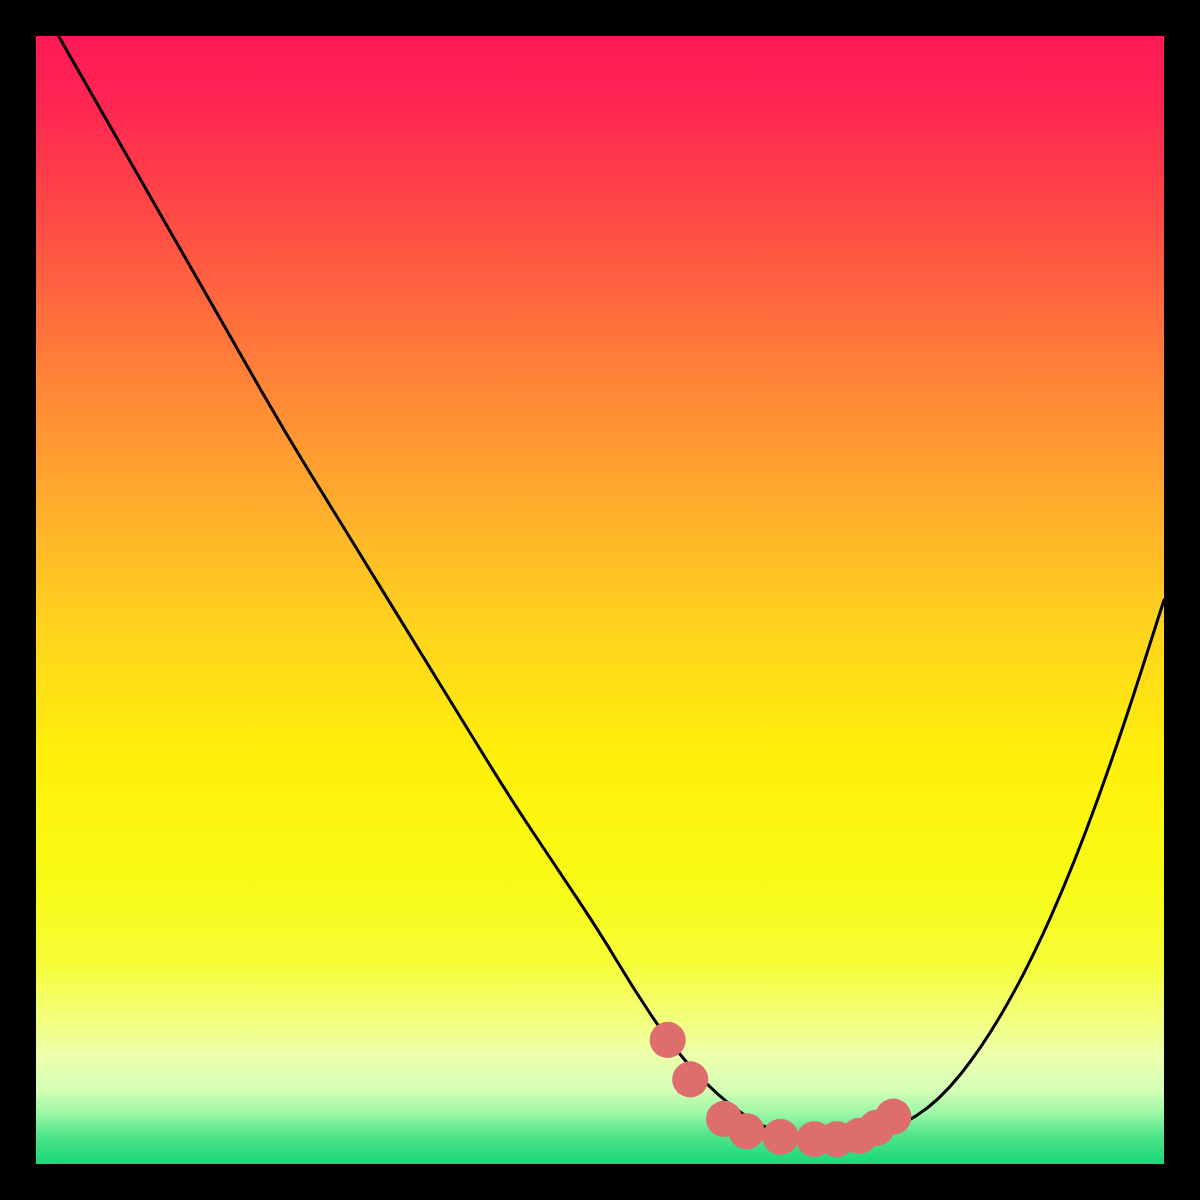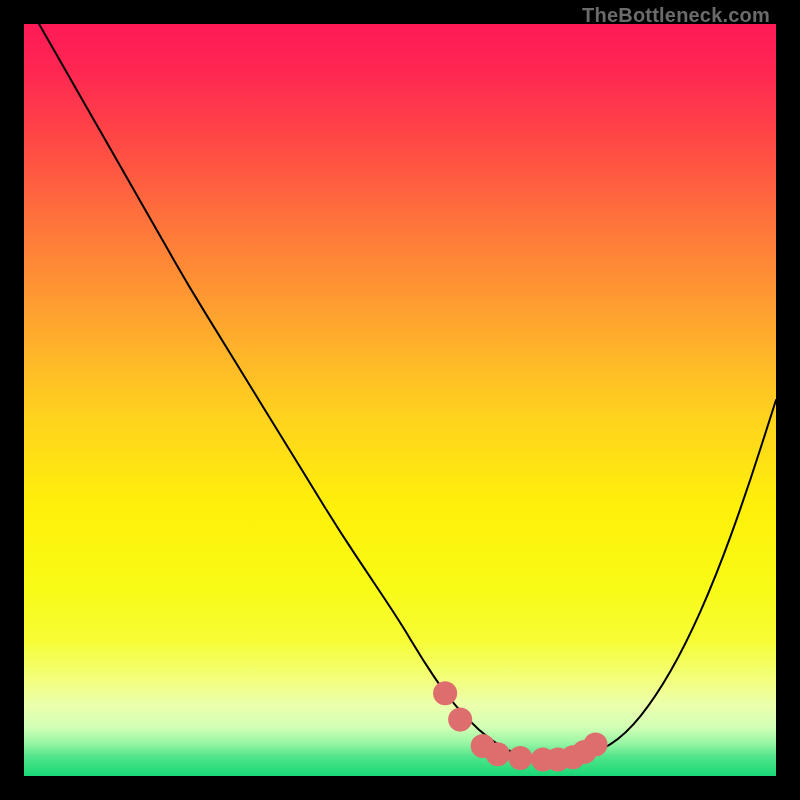--- a/index.html
+++ b/index.html
@@ -82,14 +82,13 @@
           <circle cx="66" cy="97.6" r="1.6" fill="#de6e6e" stroke="#de6e6e" stroke-width="0"></circle>
           <circle cx="69" cy="97.8" r="1.6" fill="#de6e6e" stroke="#de6e6e" stroke-width="0"></circle>
           <circle cx="71" cy="97.8" r="1.6" fill="#de6e6e" stroke="#de6e6e" stroke-width="0"></circle>
           <circle cx="73" cy="97.5" r="1.6" fill="#de6e6e" stroke="#de6e6e" stroke-width="0"></circle>
           <circle cx="74.5" cy="96.8" r="1.6" fill="#de6e6e" stroke="#de6e6e" stroke-width="0"></circle>
           <circle cx="76" cy="95.8" r="1.6" fill="#de6e6e" stroke="#de6e6e" stroke-width="0"></circle>
         </g>
     </svg>
 
   </div>
-  <div class="watermark">TheBottleneck.com</div>
 </div>
 
 </body></html>

